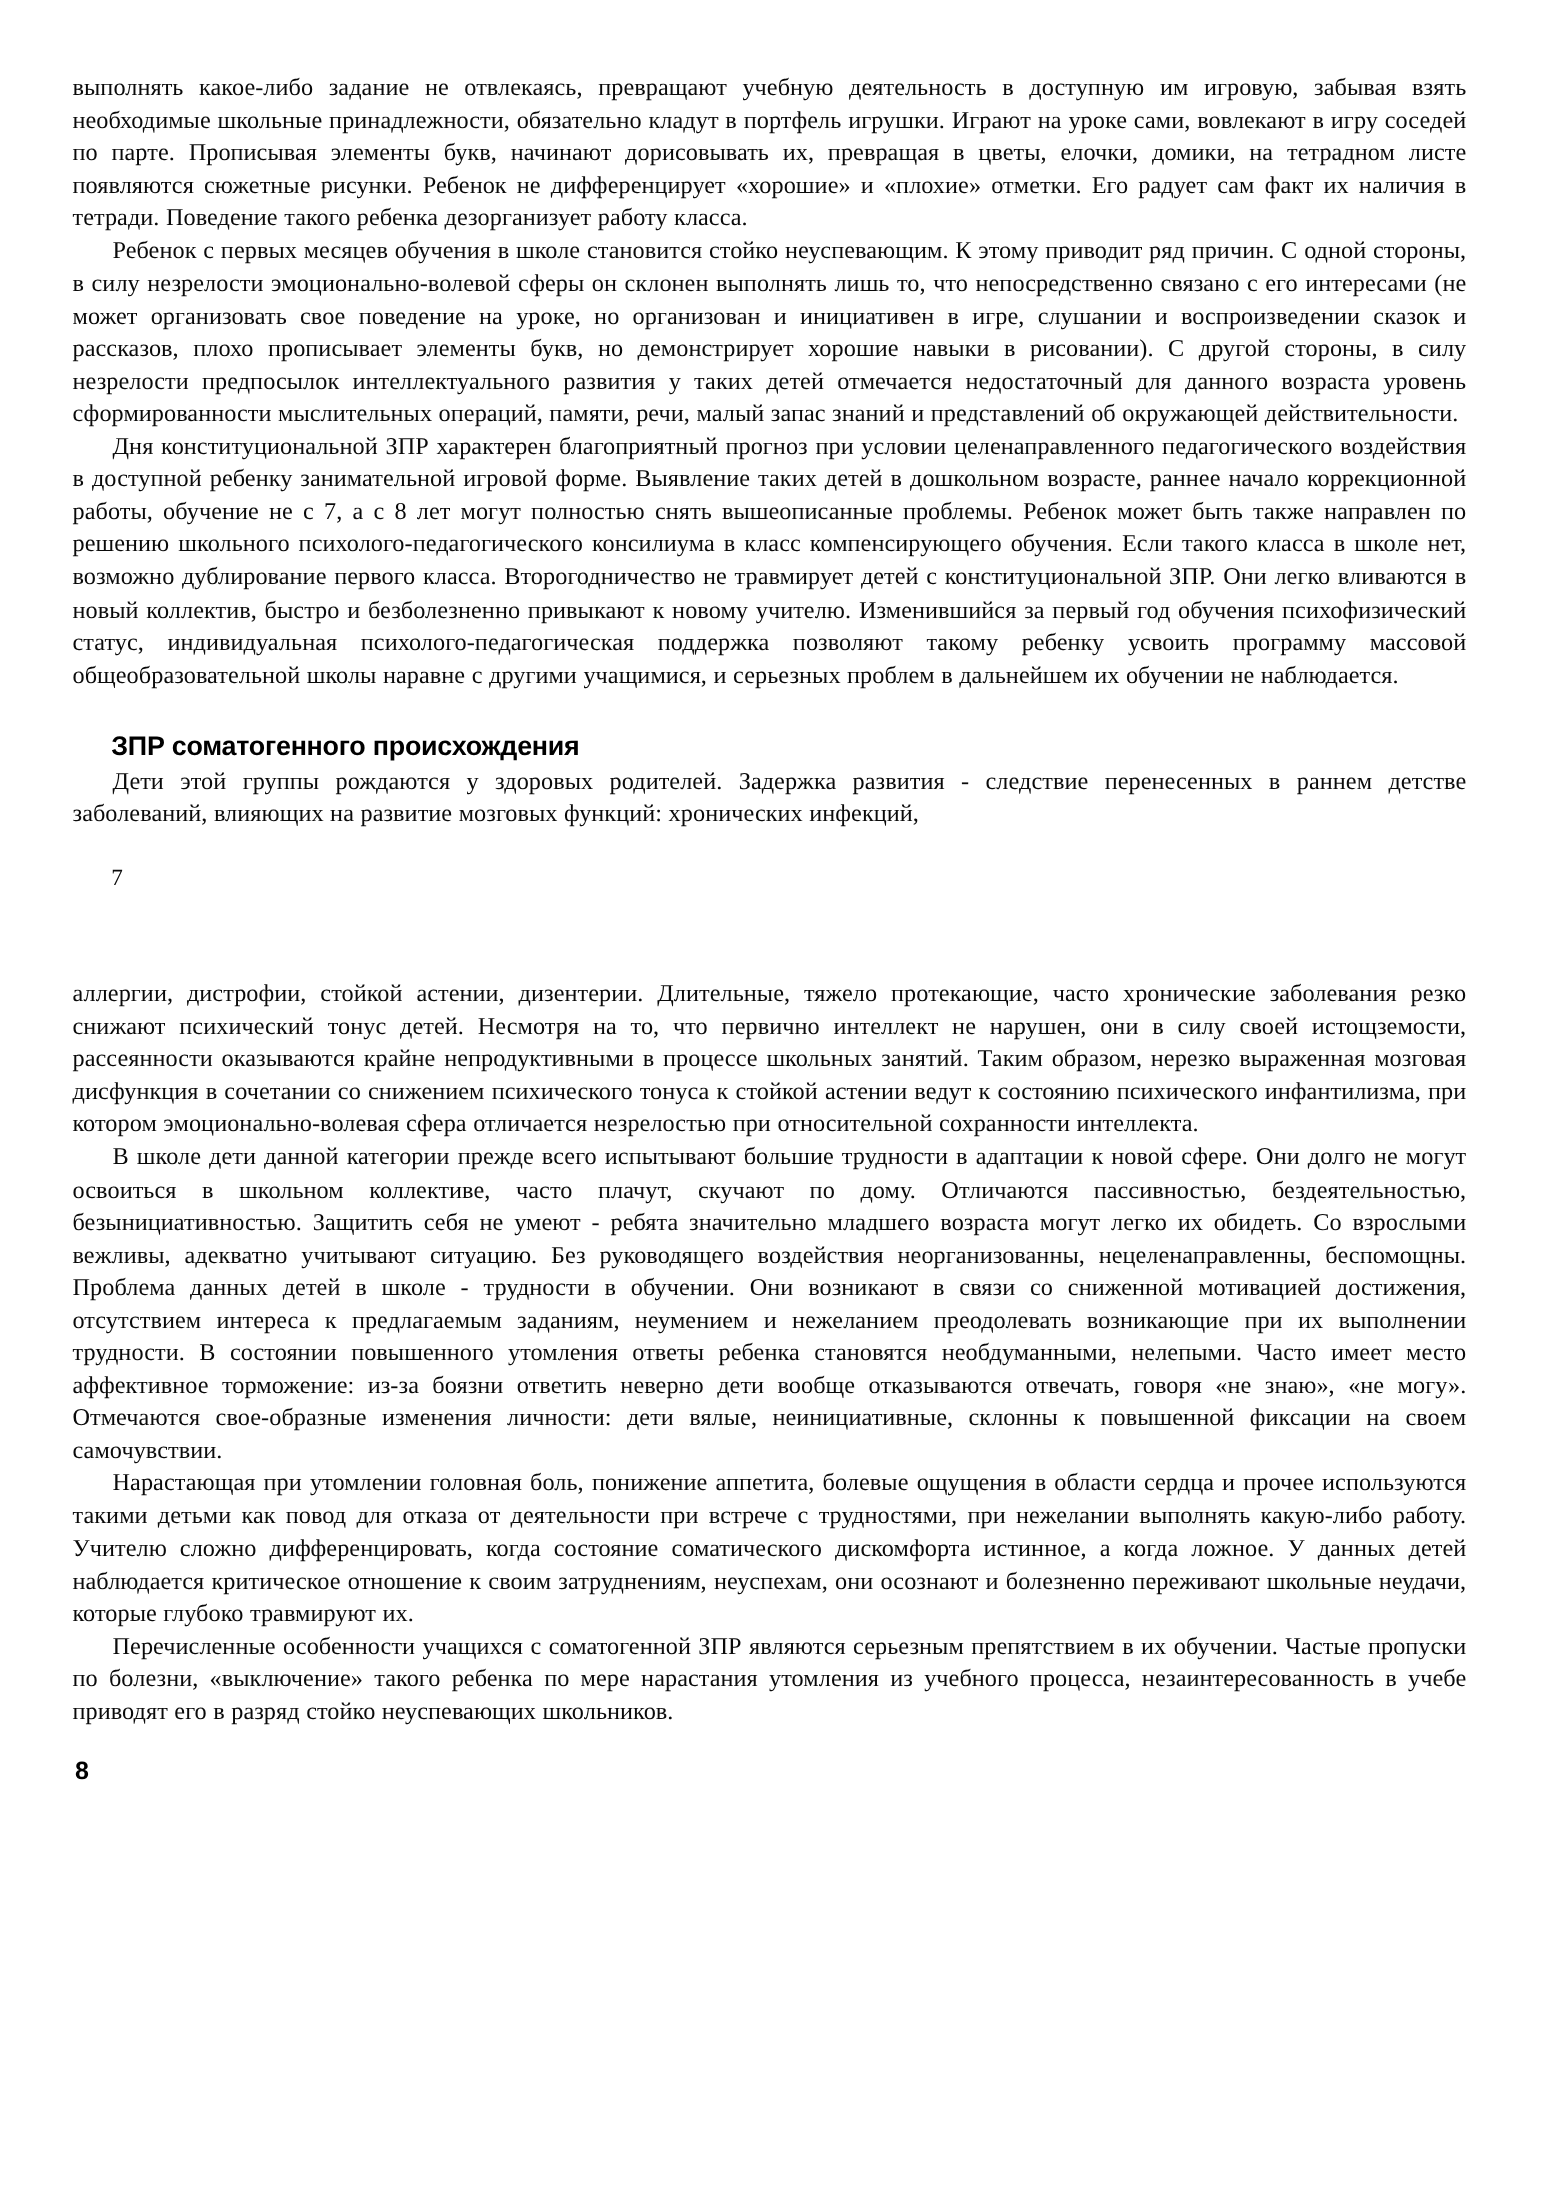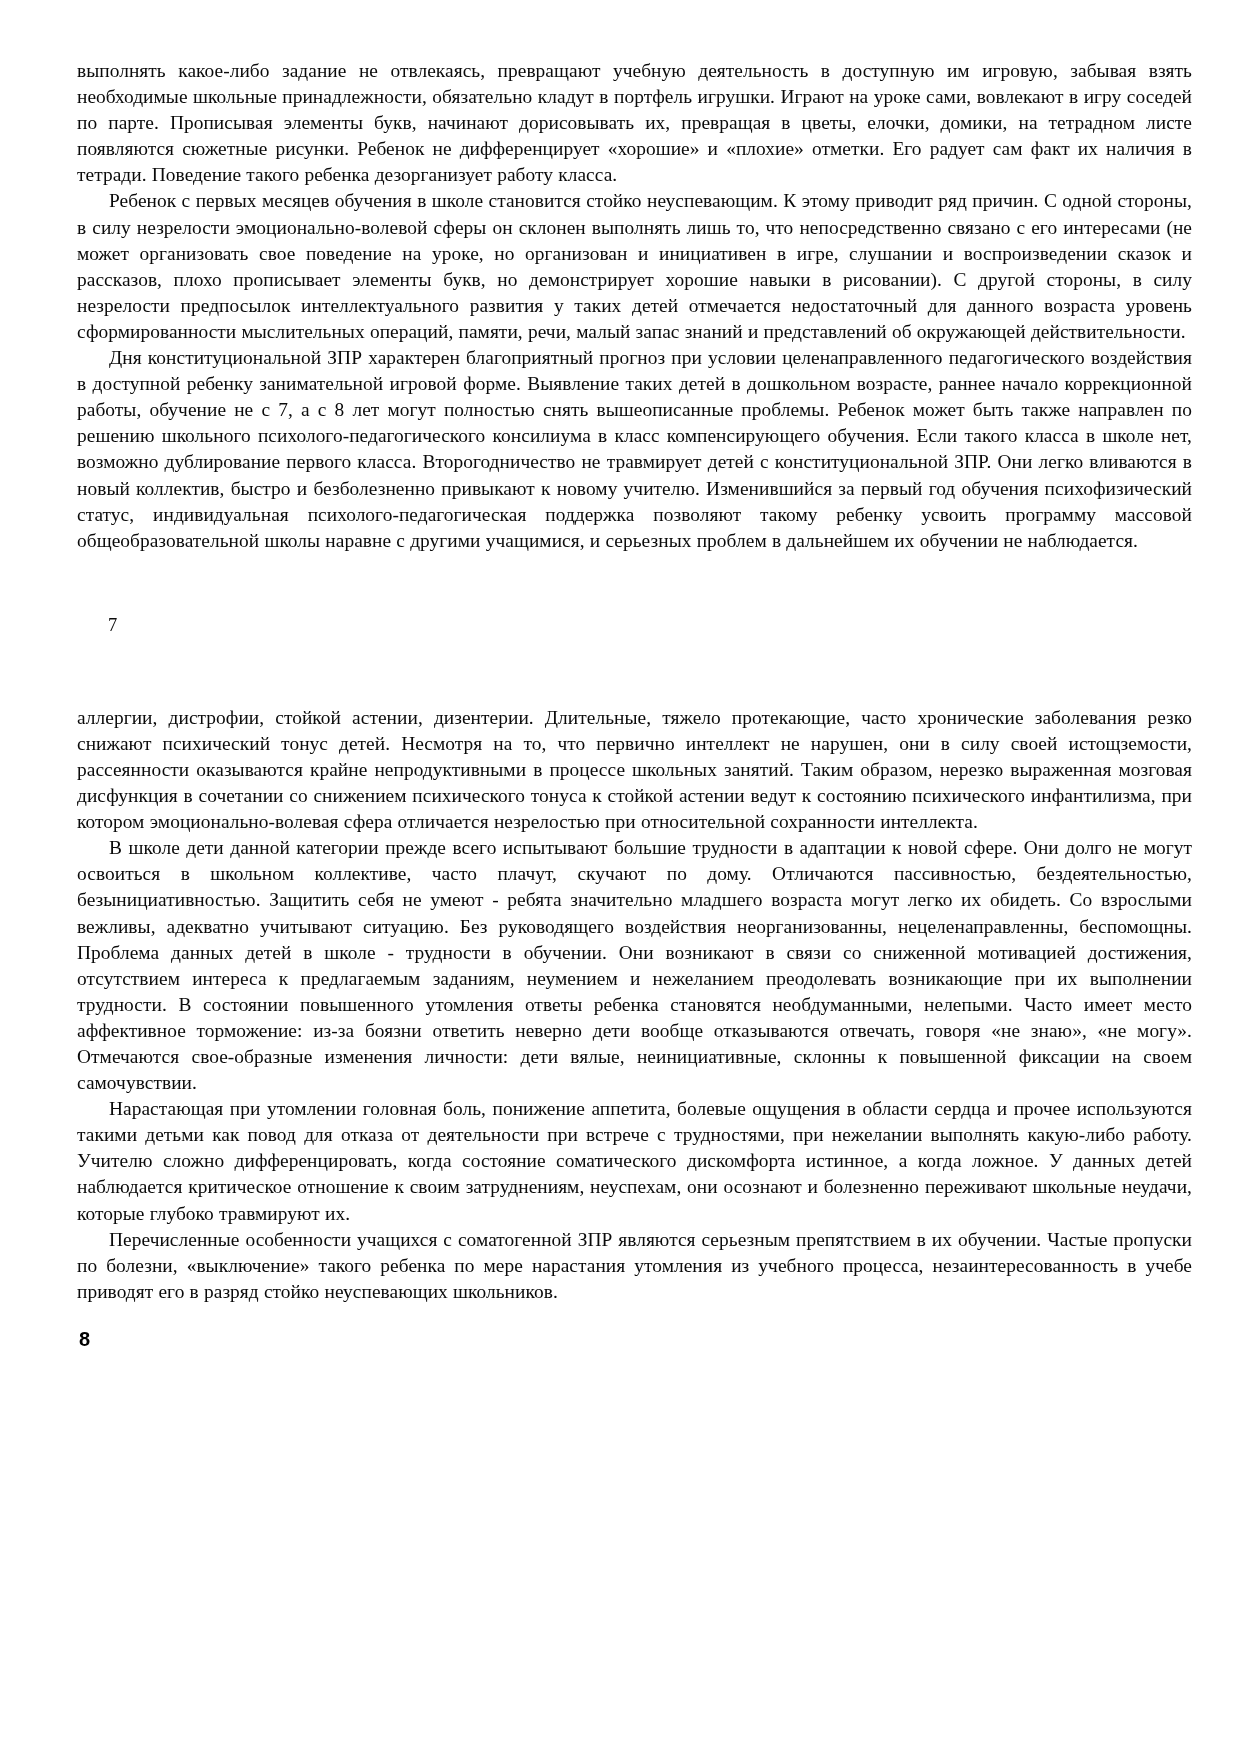--- a/index.html
+++ b/index.html
@@ -18,21 +18,21 @@
   .page {
     position: absolute;
     left: 0;
     top: 0;
     width: 1241px;
     height: 1753px;
     background: #ffffff;
   }
   .content {
     position: absolute;
-    left: 77px;
+    left: 58px;
     top: 58px;
     width: 1115px;
   }
   p.para {
     margin: 0;
     text-align: justify;
     text-align-last: left;
     font-size: 19.4px;
     line-height: 26.1px;
     letter-spacing: 0.05px;
@@ -81,22 +81,24 @@
 <body>
 
 <div class="page">
   <div class="content">
 
     <p class="para">выполнять какое-либо задание не отвлекаясь, превращают учебную деятельность в доступную им игровую, забывая взять необходимые школьные принадлежности, обязательно кладут в портфель игрушки. Играют на уроке сами, вовлекают в игру соседей по парте. Прописывая элементы букв, начинают дорисовывать их, превращая в цветы, елочки, домики, на тетрадном листе появляются сюжетные рисунки. Ребенок не дифференцирует «хорошие» и «плохие» отметки. Его радует сам факт их наличия в тетради. Поведение такого ребенка дезорганизует работу класса.</p>
     <p class="para indent">Ребенок с первых месяцев обучения в школе становится стойко неуспевающим. К этому приводит ряд причин. С одной стороны, в силу незрелости эмоционально-волевой сферы он склонен выполнять лишь то, что непосредственно связано с его интересами (не может организовать свое поведение на уроке, но организован и инициативен в игре, слушании и воспроизведении сказок и рассказов, плохо прописывает элементы букв, но демонстрирует хорошие навыки в рисовании). С другой стороны, в силу незрелости предпосылок интеллектуального развития у таких детей отмечается недостаточный для данного возраста уровень сформированности мыслительных операций, памяти, речи, малый запас знаний и представлений об окружающей действительности.</p>
     <p class="para indent">Дня конституциональной ЗПР характерен благоприятный прогноз при условии целенаправленного педагогического воздействия в доступной ребенку занимательной игровой форме. Выявление таких детей в дошкольном возрасте, раннее начало коррекционной работы, обучение не с 7, а с 8 лет могут полностью снять вышеописанные проблемы. Ребенок может быть также направлен по решению школьного психолого-педагогического консилиума в класс компенсирующего обучения. Если такого класса в школе нет, возможно дублирование первого класса. Второгодничество не травмирует детей с конституциональной ЗПР. Они легко вливаются в новый коллектив, быстро и безболезненно привыкают к новому учителю. Изменившийся за первый год обучения психофизический статус, индивидуальная психолого-педагогическая поддержка позволяют такому ребенку усвоить программу массовой общеобразовательной школы наравне с другими учащимися, и серьезных проблем в дальнейшем их обучении не наблюдается.</p>
 
     <div class="gap-before-heading"></div>
+    <h2 class="heading">ЗПР соматогенного происхождения</h2>
     <div class="gap-after-heading"></div>
 
+    <p class="para indent">Дети этой группы рождаются у здоровых родителей. Задержка развития - следствие перенесенных в раннем детстве заболеваний, влияющих на развитие мозговых функций: хронических инфекций,</p>
 
     <div class="pagenum-7">7</div>
 
     <div class="page-break-gap"></div>
 
     <div class="block-2">
       <p class="para">аллергии, дистрофии, стойкой астении, дизентерии. Длительные, тяжело протекающие, часто хронические заболевания резко снижают психический тонус детей. Несмотря на то, что первично интеллект не нарушен, они в силу своей истощземости, рассеянности оказываются крайне непродуктивными в процессе школьных занятий. Таким образом, нерезко выраженная мозговая дисфункция в сочетании со снижением психического тонуса к стойкой астении ведут к состоянию психического инфантилизма, при котором эмоционально-волевая сфера отличается незрелостью при относительной сохранности интеллекта.</p>
       <p class="para indent">В школе дети данной категории прежде всего испытывают большие трудности в адаптации к новой сфере. Они долго не могут освоиться в школьном коллективе, часто плачут, скучают по дому. Отличаются пассивностью, бездеятельностью, безынициативностью. Защитить себя не умеют - ребята значительно младшего возраста могут легко их обидеть. Со взрослыми вежливы, адекватно учитывают ситуацию. Без руководящего воздействия неорганизованны, нецеленаправленны, беспомощны. Проблема данных детей в школе - трудности в обучении. Они возникают в связи со сниженной мотивацией достижения, отсутствием интереса к предлагаемым заданиям, неумением и нежеланием преодолевать возникающие при их выполнении трудности. В состоянии повышенного утомления ответы ребенка становятся необдуманными, нелепыми. Часто имеет место аффективное торможение: из-за боязни ответить неверно дети вообще отказываются отвечать, говоря «не знаю», «не могу». Отмечаются свое-образные изменения личности: дети вялые, неинициативные, склонны к повышенной фиксации на своем самочувствии.</p>
       <p class="para indent">Нарастающая при утомлении головная боль, понижение аппетита, болевые ощущения в области сердца и прочее используются такими детьми как повод для отказа от деятельности при встрече с трудностями, при нежелании выполнять какую-либо работу. Учителю сложно дифференцировать, когда состояние соматического дискомфорта истинное, а когда ложное. У данных детей наблюдается критическое отношение к своим затруднениям, неуспехам, они осознают и болезненно переживают школьные неудачи, которые глубоко травмируют их.</p>
       <p class="para indent">Перечисленные особенности учащихся с соматогенной ЗПР являются серьезным препятствием в их обучении. Частые пропуски по болезни, «выключение» такого ребенка по мере нарастания утомления из учебного процесса, незаинтересованность в учебе приводят его в разряд стойко неуспевающих школьников.</p>

